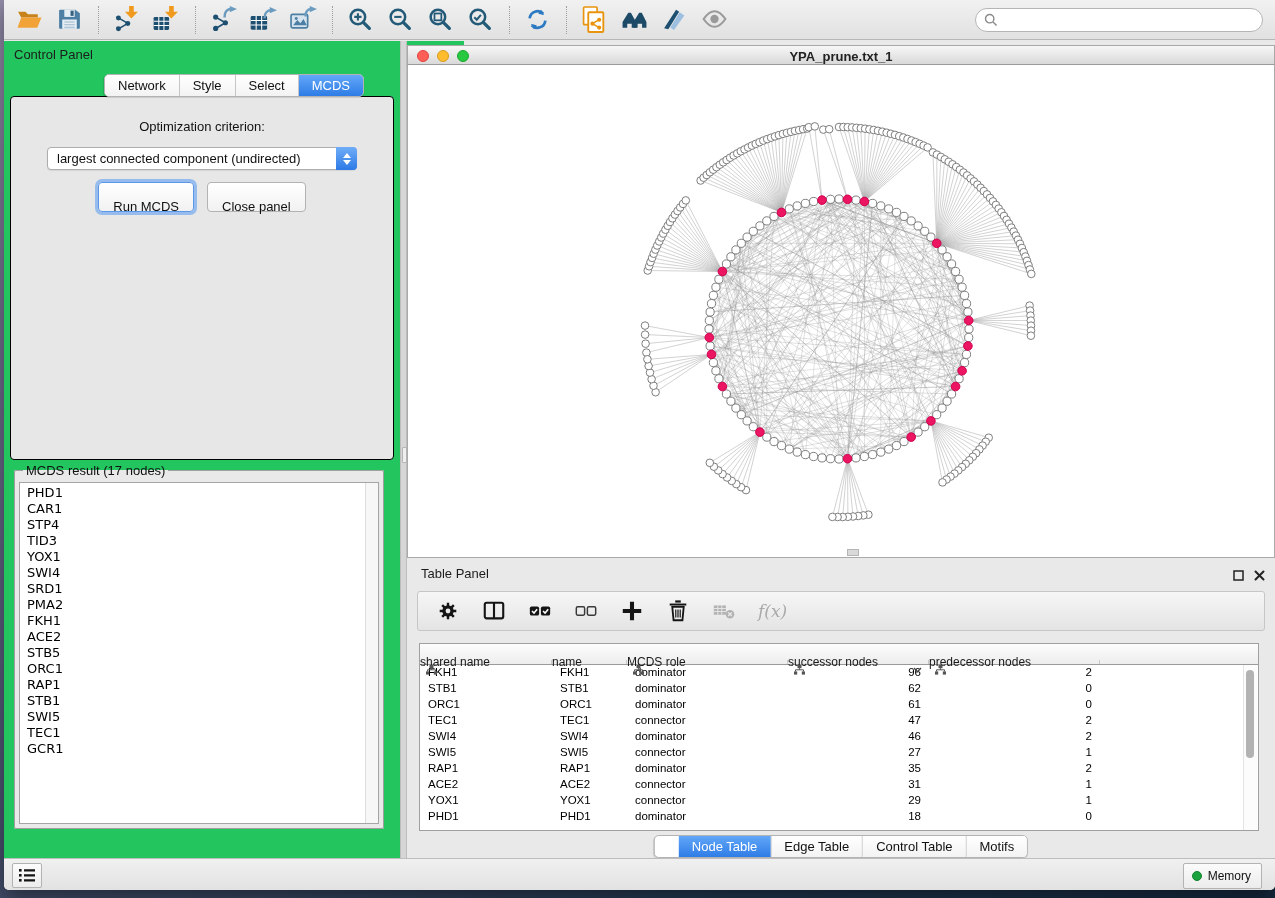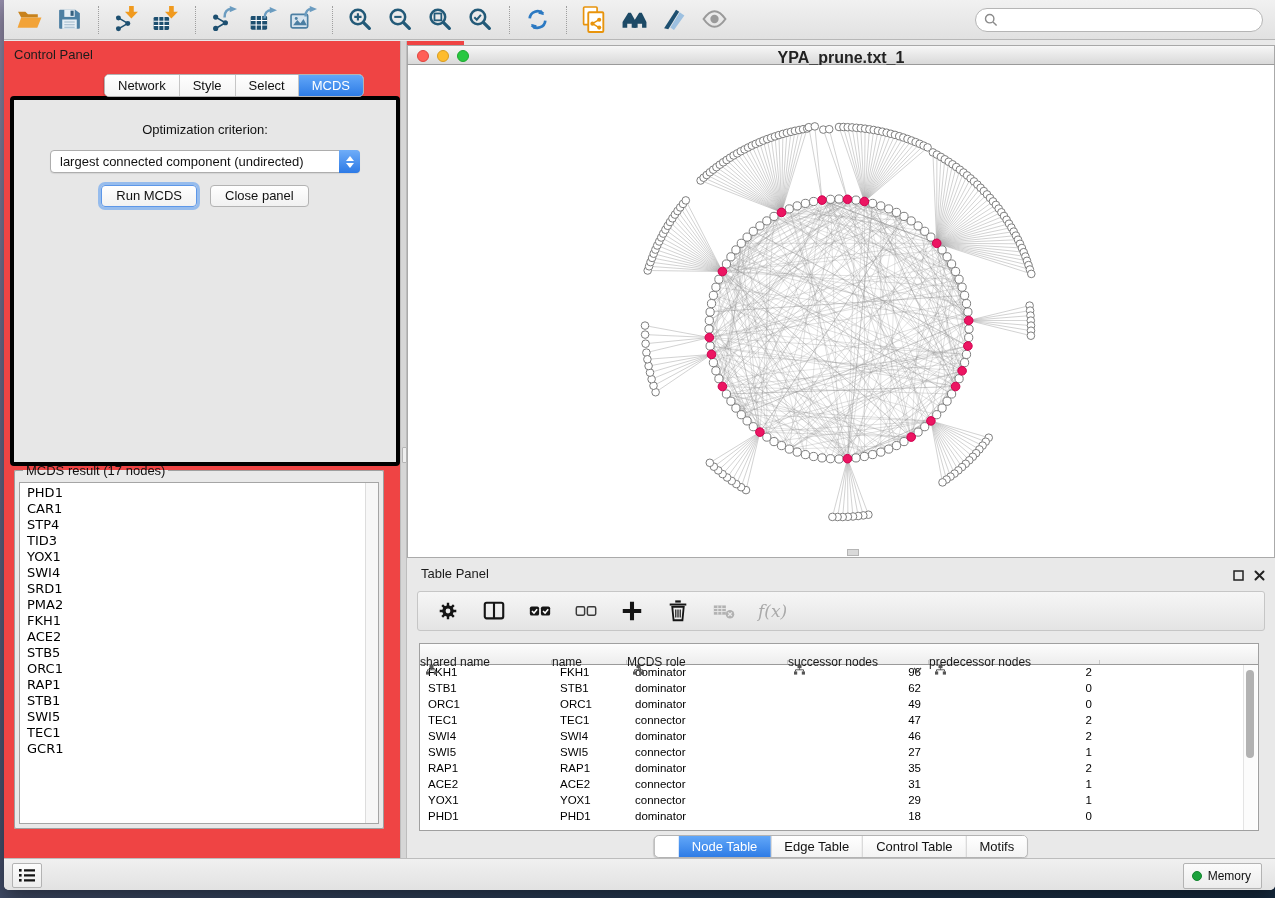--- a/index.html
+++ b/index.html
@@ -23,49 +23,49 @@
   .tb-btn{width:34px;height:34px;display:flex;align-items:center;justify-content:center;border-radius:4px;flex:0 0 auto;margin-right:6px;}
   .tb-btn svg{width:27px;height:27px;}
   .tb-sep{width:0;height:28px;border-left:1px dotted #9f9f9f;margin:0 10px 0 6px;flex:0 0 auto;}
   .search-wrap{position:absolute;right:12px;top:8px;width:288px;height:24px;}
   .search-wrap input{
     width:100%;height:100%;box-sizing:border-box;border:1px solid #b5b5b5;border-radius:13px;
     background:#fff;padding:0 10px 0 28px;font-size:12px;outline:none;
   }
   .search-glyph{position:absolute;left:9px;top:5px;}
   
-  .control-panel{position:absolute;left:0;top:41px;width:460px;height:817px;background:#ef4444;}
+  .control-panel{position:absolute;left:0;top:41px;width:460px;height:817px;background:#22c55e;}
   .panel-head{position:absolute;left:0;top:0;width:100%;height:26px;}
   .panel-title{position:absolute;left:10px;top:6px;font-size:13px;color:#1c1c1c;}
   .win-btns{position:absolute;right:8px;top:7px;display:flex;gap:10px;align-items:center;}
   .seg-tabs{display:flex;height:21px;border:1px solid #b3b3b3;border-radius:5px;overflow:hidden;background:#fff;box-shadow:0 1px 1px rgba(0,0,0,.12);}
   .seg-tab{padding:0 13px;line-height:21px;font-size:13px;color:#111;background:linear-gradient(#ffffff,#f3f3f3);border-right:1px solid #c6c6c6;cursor:default;white-space:nowrap;}
   .seg-tab:last-child{border-right:none;}
   .seg-tab.active{background:linear-gradient(#62a7f8,#2e7ce6);color:#fff;}
   .cp-tabs{position:absolute;left:50%;transform:translateX(-50%);top:33px;z-index:3;}
   .cp-content{
     position:absolute;left:6px;top:55px;width:382px;height:362px;
-    border:4px solid #000000;border-radius:4px;background:#e7e7e7;
+    border:1px solid #000000;border-radius:4px;background:#e7e7e7;
     display:flex;flex-direction:column;align-items:center;
   }
   .opt-label{margin-top:22px;font-size:13px;color:#111;}
   .dropdown{
     margin-top:13px;width:310px;height:23px;position:relative;background:#fff;
     border:1px solid #adadad;border-radius:4px;box-sizing:border-box;box-shadow:0 1px 1px rgba(0,0,0,.08);
   }
   .dropdown .val{position:absolute;left:9px;top:3px;font-size:13px;color:#111;white-space:nowrap;}
   .dd-stepper{
     position:absolute;right:-1px;top:-1px;width:21px;height:23px;border-radius:0 4px 4px 0;
     background:linear-gradient(#6fadf8,#2d7ae6);display:flex;flex-direction:column;align-items:center;justify-content:center;gap:2px;
   }
   .tri-up{width:0;height:0;border-left:4px solid transparent;border-right:4px solid transparent;border-bottom:5px solid #fff;}
   .tri-dn{width:0;height:0;border-left:4px solid transparent;border-right:4px solid transparent;border-top:5px solid #fff;}
   .btn-row{margin-top:12px;display:flex;gap:13px;}
   .pushbtn{
-    height:22px;padding:0 14px;background:linear-gradient(#ffffff,#f1f1f1);
+    height:22px;padding:14px 14px;background:linear-gradient(#ffffff,#f1f1f1);
     border:1px solid #b3b3b3;border-radius:4px;font-size:13px;color:#111;line-height:20px;
   }
   .pushbtn.focused{border-color:#5d97e8;box-shadow:0 0 0 3px rgba(106,164,240,.65);}
   fieldset.mcds{
     position:absolute;left:10px;top:422px;width:360px;height:356px;
     border:1px solid #9f9f9f;border-radius:2px;margin:0;padding:4px;background:#e9e9e9;
   }
   fieldset.mcds legend{font-size:13px;color:#111;padding:0 3px;margin-left:4px;}
   .mcds-list{
     position:relative;width:100%;height:100%;box-sizing:border-box;background:#fff;
@@ -78,21 +78,21 @@
   .v-divider{position:absolute;left:396px;top:41px;width:7px;height:817px;background:#d6d6d6;border-left:1px solid #bdbdbd;border-right:1px solid #bdbdbd;box-sizing:border-box;}
   .v-handle{position:absolute;left:1px;top:406px;width:5px;height:16px;background:#efefef;border:1px solid #b5b5b5;box-sizing:border-box;border-radius:1px;}
   
   .net-win{position:absolute;left:403px;top:45px;width:868px;height:513px;}
   .net-titlebar{
     position:absolute;left:0;top:0;width:100%;height:20px;
     background:linear-gradient(#f7f7f7,#d9d9d9);border:1px solid #a8a8a8;border-bottom-color:#9a9a9a;box-sizing:border-box;
   }
   .lights{position:absolute;left:9px;top:4px;display:flex;gap:8px;}
   .light{width:12px;height:12px;border-radius:50%;box-sizing:border-box;}
-  .net-title{position:absolute;left:0;right:0;top:3px;text-align:center;font-size:16px;font-weight:bold;color:#222;}
+  .net-title{position:absolute;left:0;right:0;top:3px;text-align:center;font-size:13px;font-weight:bold;color:#222;}
   .net-canvas{position:absolute;left:0;top:20px;width:868px;height:493px;background:#fff;border:1px solid #aaa;border-top:none;box-sizing:border-box;}
   .h-handle{position:absolute;left:439px;bottom:1px;width:12px;height:7px;background:#d9d9d9;border:1px solid #b5b5b5;box-sizing:border-box;}
   
   .table-panel{position:absolute;left:403px;top:558px;width:868px;height:300px;background:#e9e9e9;}
   .tp-title{position:absolute;left:14px;top:8px;font-size:13px;color:#1c1c1c;}
   .tp-toolbar{
     position:absolute;left:10px;top:33px;width:848px;height:40px;
     background:linear-gradient(#f6f6f6,#e4e4e4);border:1px solid #c6c6c6;border-radius:3px;box-sizing:border-box;
     display:flex;align-items:center;padding-left:18px;gap:22px;
   }
@@ -1289,21 +1289,21 @@
             <div class="tcell" style="width: 132px; text-align: left;">STB1</div>
             <div class="tcell" style="width: 75px; text-align: left;">STB1</div>
             <div class="tcell" style="width: 161px; text-align: left;">dominator</div>
             <div class="tcell" style="width: 141px; text-align: right;">62</div>
             <div class="tcell" style="width: 171px; text-align: right;">0</div>
           </div>
           <div class="trow">
             <div class="tcell" style="width: 132px; text-align: left;">ORC1</div>
             <div class="tcell" style="width: 75px; text-align: left;">ORC1</div>
             <div class="tcell" style="width: 161px; text-align: left;">dominator</div>
-            <div class="tcell" style="width: 141px; text-align: right;">49</div>
+            <div class="tcell" style="width: 141px; text-align: right;">61</div>
             <div class="tcell" style="width: 171px; text-align: right;">0</div>
           </div>
           <div class="trow">
             <div class="tcell" style="width: 132px; text-align: left;">TEC1</div>
             <div class="tcell" style="width: 75px; text-align: left;">TEC1</div>
             <div class="tcell" style="width: 161px; text-align: left;">connector</div>
             <div class="tcell" style="width: 141px; text-align: right;">47</div>
             <div class="tcell" style="width: 171px; text-align: right;">2</div>
           </div>
           <div class="trow">

